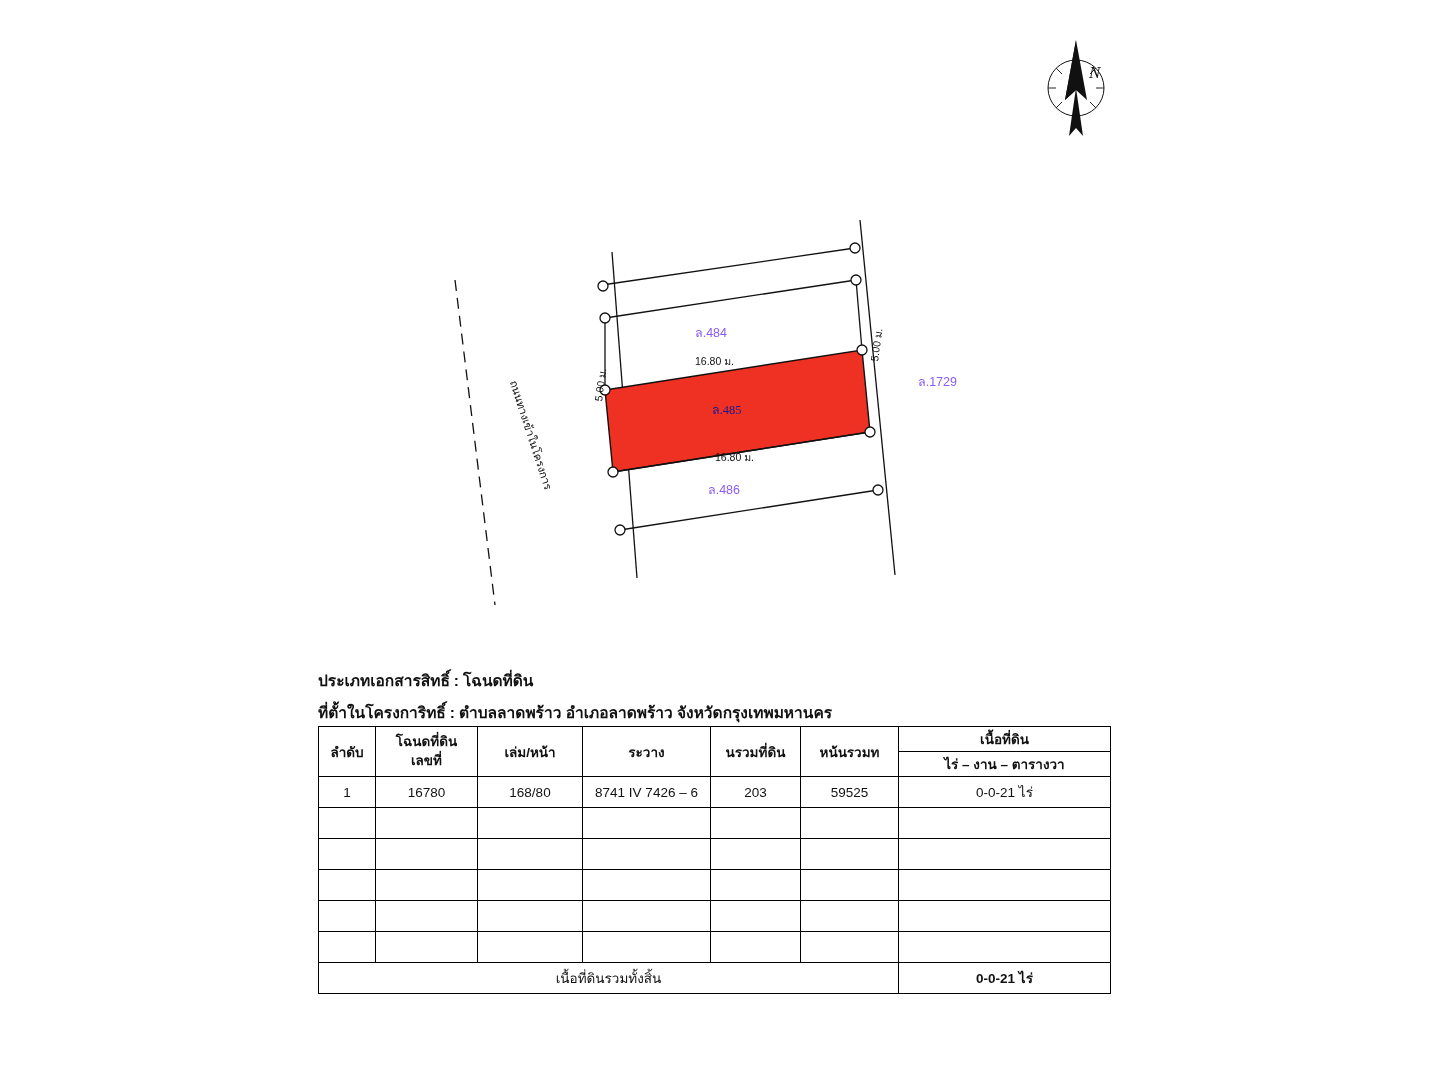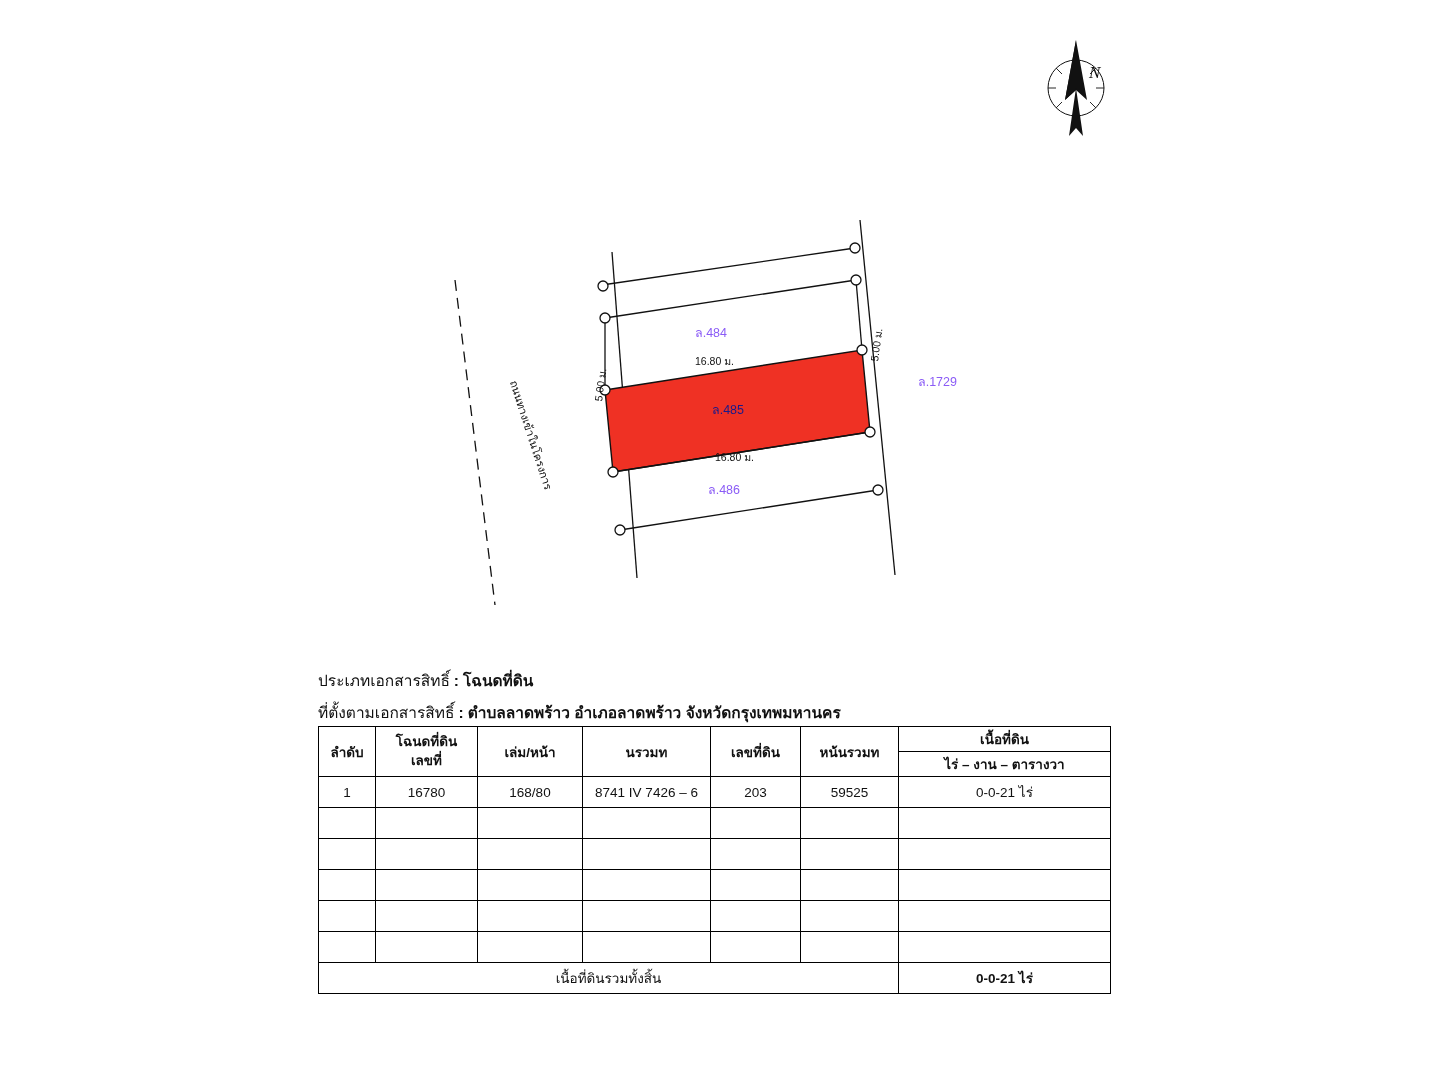--- a/index.html
+++ b/index.html
@@ -42,39 +42,40 @@
   }
   .map-dim {
     position: absolute;
     font-size: 10.5px;
     color: #111;
     white-space: nowrap;
   }
   .map-label.parcel-id-red {
     color: #1a1a8c;
     font-size: 12.5px;
+    font-family: Liberation Serif, serif;
   }
   .road-label {
     position: absolute;
     font-size: 11px;
     white-space: nowrap;
     transform: rotate(72deg);
     transform-origin: left top;
   }
 
   
   .doc-header {
     position: absolute;
     left: 318px;
     font-size: 15.5px;
     font-weight: bold;
     color: #111;
     white-space: nowrap;
   }
-  .doc-header .hdr-key { font-weight: normal; }
+  .doc-header .hdr-key { font-weight: bold; }
   .doc-header .hdr-colon { font-weight: bold; padding: 0 4px; }
   .doc-header .hdr-val { font-weight: bold; }
   #header-line-1 { top: 668px; }
   #header-line-2 { top: 700px; }
 
   
   #land-table {
     position: absolute;
     left: 318px;
     top: 726px;
@@ -191,43 +192,43 @@
   <div class="map-dim" style="left:466px; top:160px; transform:rotate(-82deg); transform-origin:left top;">5.00 ม.</div>
 
   <div class="road-label" style="left:122px; top:178px;">ถนนทางเข้าในโครงการ</div>
 </div>
 
 <div class="doc-header" id="header-line-1">
   <span class="hdr-key">ประเภทเอกสารสิทธิ์</span><span class="hdr-colon">:</span><span class="hdr-val">โฉนดที่ดิน</span>
 </div>
 
 <div class="doc-header" id="header-line-2">
-  <span class="hdr-key">ที่ตั้งตามเอกสารสิทธิ์</span><span class="hdr-colon">:</span><span class="hdr-val">ตำบลลาดพร้าว อำเภอลาดพร้าว จังหวัดกรุงเทพมหานคร</span>
+  <span class="hdr-key">ที่ตั้าในโครงการิทธิ์</span><span class="hdr-colon">:</span><span class="hdr-val">ตำบลลาดพร้าว อำเภอลาดพร้าว จังหวัดกรุงเทพมหานคร</span>
 </div>
 
 <table id="land-table">
   <colgroup>
     <col class="col-order">
     <col class="col-deed">
     <col class="col-volume">
     <col class="col-sheet">
     <col class="col-parcel">
     <col class="col-survey">
     <col class="col-area">
   </colgroup>
   <thead>
     <tr>
       <th rowspan="2" class="head-tall">ลำดับ</th>
       <th rowspan="2" class="head-tall two-line">
         <span>โฉนดที่ดิน</span>
         <span>เลขที่</span>
       </th>
       <th rowspan="2" class="head-tall">เล่ม/หน้า</th>
-      <th rowspan="2" class="head-tall">นรวมท</th>
-      <th rowspan="2" class="head-tall">เลขที่ดิน</th>
+      <th rowspan="2" class="head-tall">ระวาง</th>
+      <th rowspan="2" class="head-tall">นรวมที่ดิน</th>
       <th rowspan="2" class="head-tall">หน้นรวมท</th>
       <th>เนื้อที่ดิน</th>
     </tr>
     <tr>
       <th>ไร่ – งาน – ตารางวา</th>
     </tr>
   </thead>
   <tbody>
     <tr class="data-row">
       <td>1</td>

